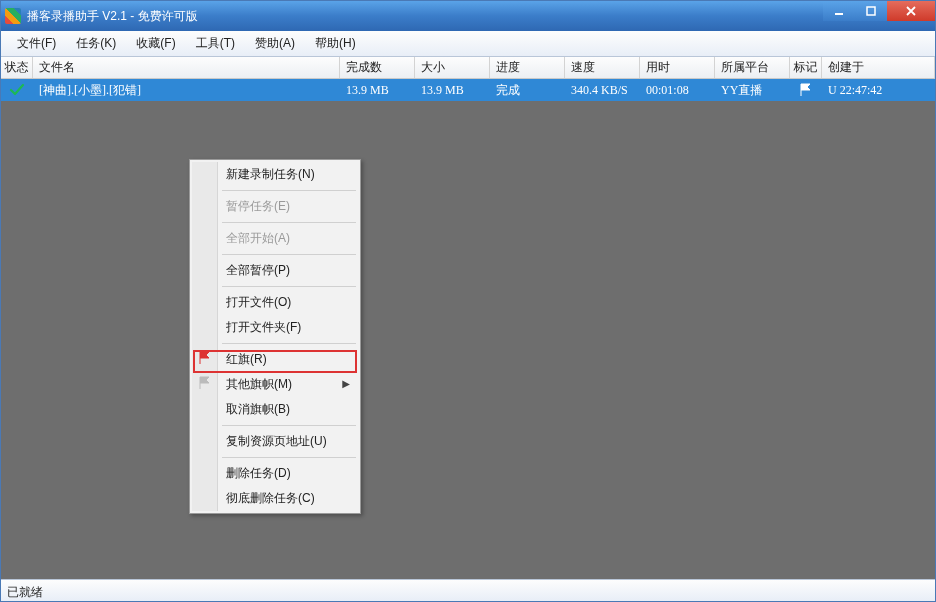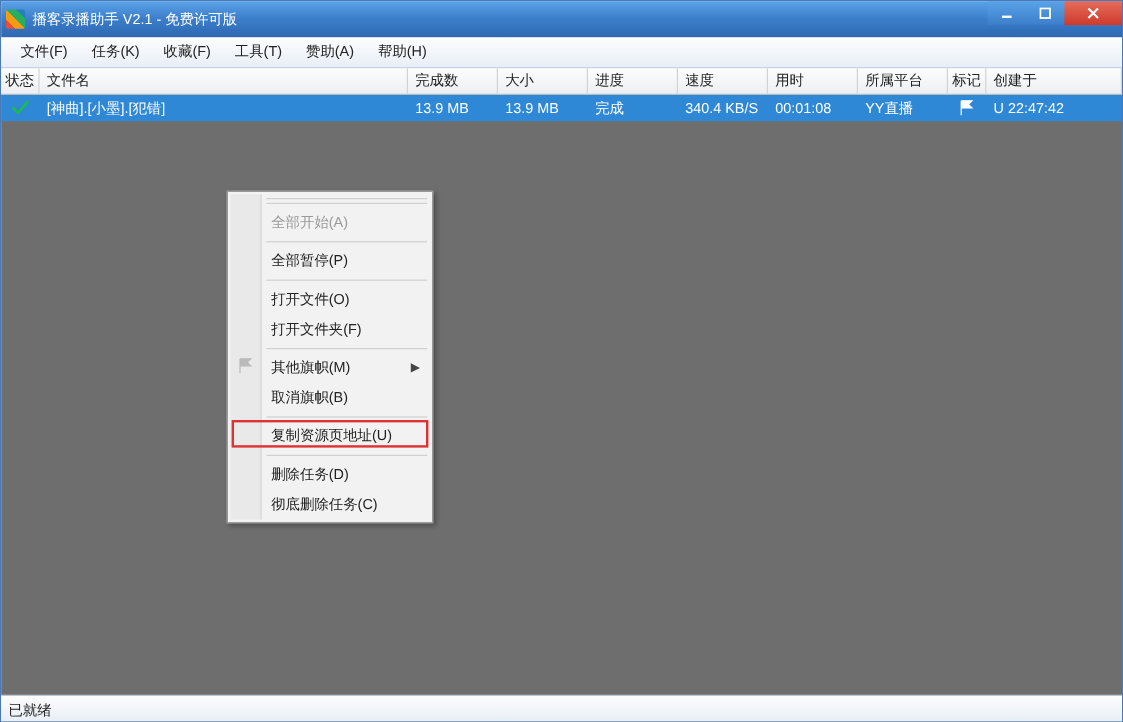--- a/index.html
+++ b/index.html
@@ -11,21 +11,21 @@
 .winbtn{width:32px;height:20px;display:flex;align-items:center;justify-content:center;color:#fff;font-size:10px;font-weight:bold}
 .winbtn.min{background:linear-gradient(to bottom,#5aa3e8,#3b7dc9)}
 .winbtn.max{background:linear-gradient(to bottom,#5aa3e8,#3b7dc9)}
 .winbtn.close{width:48px;background:linear-gradient(to bottom,#e56c5c,#cf3a2a)}
 .menubar{height:26px;background:linear-gradient(to bottom,#fdfdfd,#e8eef7);border-bottom:1px solid #b9c6d8;display:flex;align-items:center;padding:0 6px;font-size:12px;color:#222}
 .menubar .mi{padding:16px 10px;cursor:default}
 .headrow{height:22px;background:linear-gradient(to bottom,#fdfdfd,#eceff3);border-bottom:1px solid #c9c9c9;display:flex;font-size:12px;color:#222}
 .headrow .hc{border-right:1px solid #d3d3d3;display:flex;align-items:center;padding:0 6px;white-space:nowrap;overflow:hidden}
 .grid{flex:1;background:#6e6e6e;position:relative;overflow:hidden}
 .row{height:22px;display:flex;font-size:12px;color:#fff;background:#2f88d6}
-.row .rc{display:flex;align-items:center;padding:0 6px;white-space:nowrap;overflow:hidden;font-family:Liberation Sans, sans-serif}
+.row .rc{display:flex;align-items:center;padding:0 6px;white-space:nowrap;overflow:hidden;font-family:Liberation Serif, serif}
 .row .check svg{display:block}
 .flag{color:#fff}
 .statusbar{height:22px;background:linear-gradient(to bottom,#fdfdfd,#e8eef7);border-top:1px solid #b9c6d8;font-size:12px;display:flex;align-items:flex-end;padding:0 6px;color:#222}
 .ctxmenu{position:absolute;left:188px;top:80px;width:172px;background:#f2f2f2;border:1px solid #9a9a9a;box-shadow:2px 2px 4px rgba(0,0,0,.3);font-size:12px;color:#222;padding:2px}
 .ctxmenu .gutter{position:absolute;left:2px;top:2px;bottom:2px;width:26px;background:#e9e9e9;border-right:1px solid #d6d6d6}
 .ctxmenu .item{position:relative;padding:4px 14px 4px 34px;white-space:nowrap;z-index:1}
 .ctxmenu .item.disabled{color:#9a9a9a}
 .ctxmenu .sep{position:relative;height:1px;background:#d0d0d0;margin:3px 2px 3px 30px;z-index:1}
 .ctxmenu .item .sub{position:absolute;right:8px;top:6px;font-size:10px;color:#444}
 .ctxmenu .item .lic{position:absolute;left:6px;top:4px;width:14px;height:14px}
@@ -106,29 +106,37 @@
       <div class="rc c8 flag">
         <svg width="14" height="14" viewBox="0 0 14 14">
             <path d="M2 1 V13 M2 1 H11 L8 4 L11 7 H2" fill="#fff" stroke="#fff" stroke-width="1"></path>
           </svg>
       </div>
       <div class="rc c9">U 22:47:42</div>
     </div>
 
     <div class="ctxmenu">
       <div class="gutter"></div>
+      <div class="item">新建录制任务(N)</div>
       <div class="sep"></div>
+      <div class="item disabled">暂停任务(E)</div>
       <div class="sep"></div>
       <div class="item disabled">全部开始(A)</div>
       <div class="sep"></div>
       <div class="item">全部暂停(P)</div>
       <div class="sep"></div>
       <div class="item">打开文件(O)</div>
       <div class="item">打开文件夹(F)</div>
       <div class="sep"></div>
+      <div class="item">
+        <span class="lic"><svg width="14" height="14" viewBox="0 0 14 14">
+              <path d="M2 1 V13 M2 1 H11 L8 4 L11 7 H2" fill="#d33" stroke="#d33"></path>
+            </svg></span>
+        <span>红旗(R)</span>
+      </div>
       <div class="item">
         <span class="lic"><svg width="14" height="14" viewBox="0 0 14 14">
               <path d="M2 1 V13 M2 1 H11 L8 4 L11 7 H2" fill="#bbb" stroke="#bbb"></path>
             </svg></span>
         <span>其他旗帜(M)</span>
         <span class="sub">▶</span>
       </div>
       <div class="item">取消旗帜(B)</div>
       <div class="sep"></div>
       <div class="item">复制资源页地址(U)</div>

